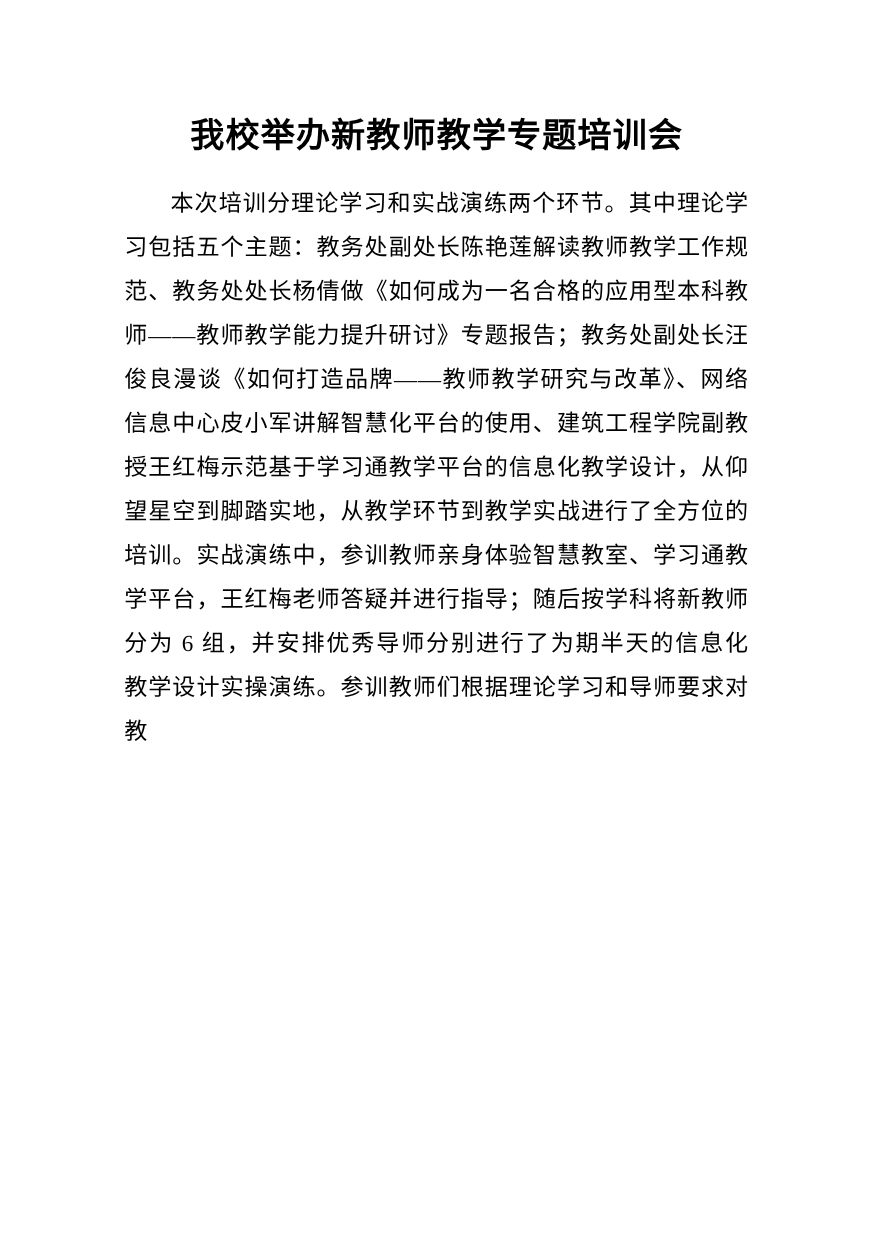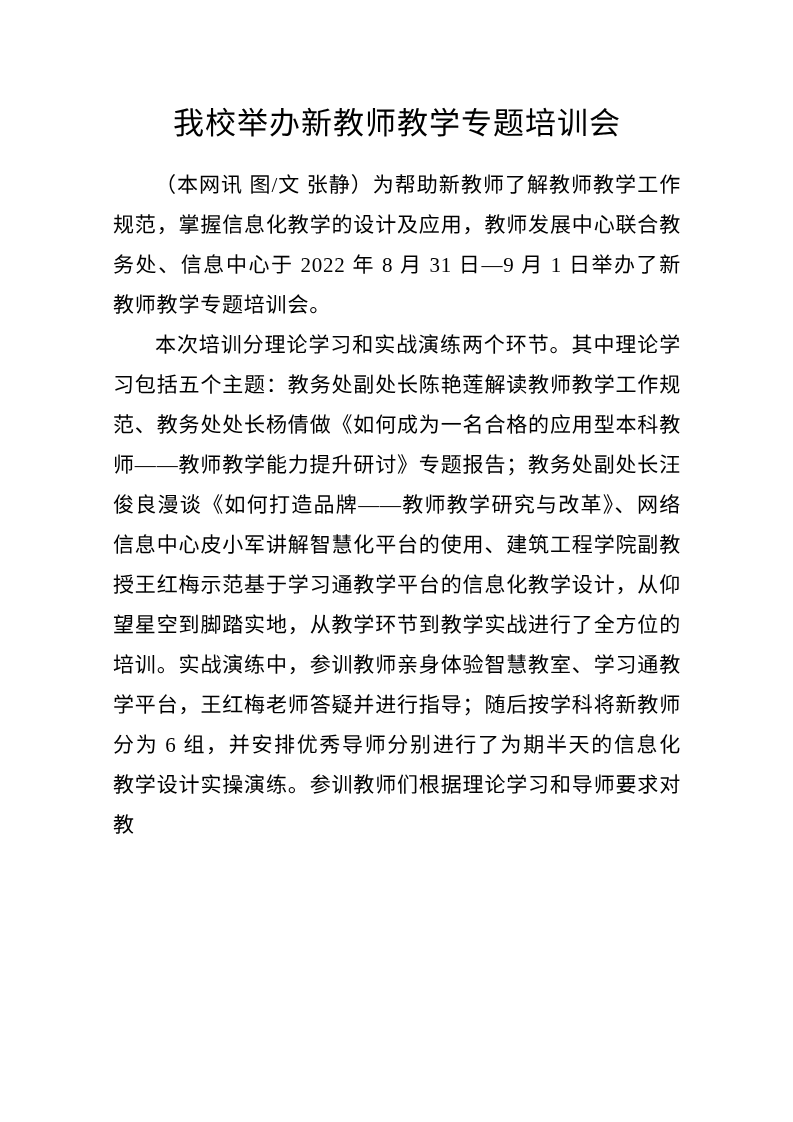--- a/index.html
+++ b/index.html
@@ -16,21 +16,21 @@
     color: #000000;
   }
   .doc-content {
     position: absolute;
     top: 100px;
     left: 113px;
     width: 568px;
   }
   .doc-title {
     font-size: 31px;
-    font-weight: normal;
+    font-weight: bold;
     text-align: center;
     line-height: 48px;
     letter-spacing: 1px;
     color: #000000;
     margin-bottom: 17px;
   }
   .doc-paragraph {
     font-size: 21px;
     line-height: 40px;
     letter-spacing: 0.8px;
@@ -40,16 +40,15 @@
     word-break: break-all;
     color: #000000;
   }
 </style>
 </head>
 <body>
 
 <div class="doc-page">
   <div class="doc-content">
     <h1 class="doc-title">我校举办新教师教学专题培训会</h1>
-    <p class="doc-paragraph">（本网讯 图/文 张静）为帮助新教师了解教师教学工作规范，掌握信息化教学的设计及应用，教师发展中心联合教务处、信息中心于 2022 年 8 月 31 日—9 月 1 日举办了新教师教学专题培训会。</p>
     <p class="doc-paragraph">本次培训分理论学习和实战演练两个环节。其中理论学习包括五个主题：教务处副处长陈艳莲解读教师教学工作规范、教务处处长杨倩做《如何成为一名合格的应用型本科教师——教师教学能力提升研讨》专题报告；教务处副处长汪俊良漫谈《如何打造品牌——教师教学研究与改革》、网络信息中心皮小军讲解智慧化平台的使用、建筑工程学院副教授王红梅示范基于学习通教学平台的信息化教学设计，从仰望星空到脚踏实地，从教学环节到教学实战进行了全方位的培训。实战演练中，参训教师亲身体验智慧教室、学习通教学平台，王红梅老师答疑并进行指导；随后按学科将新教师分为 6 组，并安排优秀导师分别进行了为期半天的信息化教学设计实操演练。参训教师们根据理论学习和导师要求对教</p>
   </div>
 </div>
 
 </body></html>

